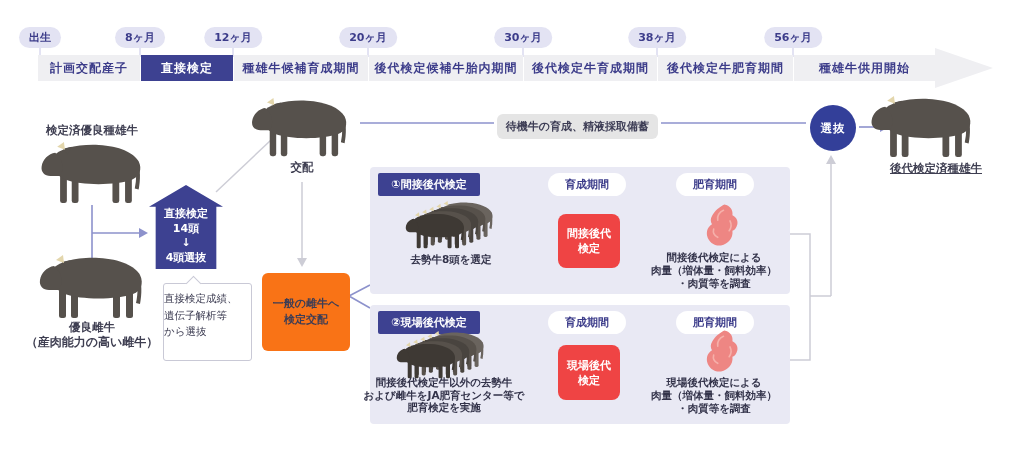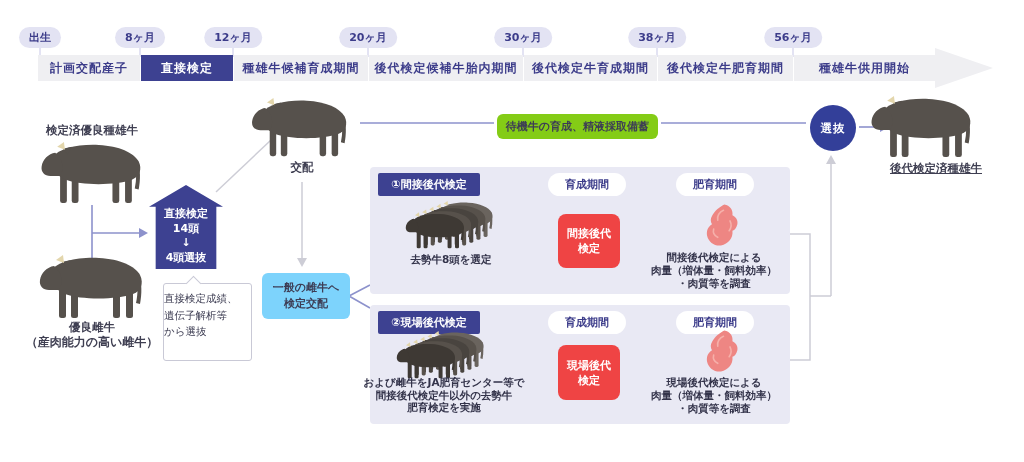--- a/index.html
+++ b/index.html
@@ -25,23 +25,23 @@
   
   .lbl{position:absolute;font-size:11.5px;font-weight:600;color:#3f3f52;text-align:center;line-height:15px;}
   .lbl small{font-size:12px;font-weight:600;}
   .pentagon{position:absolute;left:149px;top:185px;width:74px;height:84px;background:#3d4191;color:#fff;
             clip-path:polygon(50% 0,100% 26%,91% 26%,91% 100%,9% 100%,9% 26%,0 26%);
             font-size:11px;line-height:14.5px;text-align:center;padding-top:22px;font-weight:600;}
   .callout{position:absolute;left:163px;top:283px;width:89px;height:78px;background:#fff;
            border:1px solid #c9c9d6;border-radius:3px;padding:6px 0;font-size:10.5px;line-height:16.5px;color:#3a3a50;}
   .callout .ptr{position:absolute;left:24px;top:-6px;width:11px;height:11px;background:#fff;
                 border-left:1px solid #c9c9d6;border-top:1px solid #c9c9d6;transform:rotate(45deg);}
-  .gbox{position:absolute;left:262px;top:273px;width:88px;background:#7dd3fc;border-radius:6px;
-        padding:7px 0;font-size:11px;line-height:16px;text-align:center;color:#3d3d55;font-weight:600;}
-  .standby{position:absolute;left:497px;top:114px;width:161px;height:25px;background:#84cc16;border-radius:6px;
+  .gbox{position:absolute;left:262px;top:273px;width:88px;background:#f97316;border-radius:6px;
+        padding:23px 0;font-size:11px;line-height:16px;text-align:center;color:#3d3d55;font-weight:600;}
+  .standby{position:absolute;left:497px;top:114px;width:161px;height:25px;background:#e5e5e5;border-radius:6px;
            display:flex;align-items:center;justify-content:center;font-size:11px;color:#3d3d55;font-weight:600;white-space:nowrap;}
   .select-circle{position:absolute;left:810px;top:105px;width:46px;height:46px;border-radius:50%;background:#333f99;
                  color:#fff;font-size:11.5px;font-weight:600;display:flex;align-items:center;justify-content:center;letter-spacing:1px;}
 
   
   .panel{position:absolute;left:370px;width:420px;background:#e9e9f4;border-radius:4px;}
   .panel1{top:167px;height:127px;}
   .panel2{top:305px;height:119px;}
   .ptag{position:absolute;left:8px;top:6px;width:102px;height:23px;background:#3d4191;color:#fff;border-radius:2px;
         font-size:11px;font-weight:600;display:flex;align-items:center;justify-content:center;white-space:nowrap;}
@@ -227,22 +227,22 @@
   </div>
 
   <div class="panel panel2">
     <div class="ptag">②現場後代検定</div>
     <div class="ppill pr">育成期間</div>
     <div class="ppill pf">肥育期間</div>
     <svg class="herd-svg" viewBox="0 0 140 72">
         <use href="#herd-shape"></use>
       </svg>
     <div class="subject">
+      <div>間接後代検定牛以外の去勢牛</div>
       <div>および雌牛をJA肥育センター等で</div>
-      <div>間接後代検定牛以外の去勢牛</div>
       <div>肥育検定を実施</div>
     </div>
     <div class="testbox">
       <div>現場後代</div>
       <div>検定</div>
     </div>
     <svg class="meat-svg" viewBox="0 0 44 52">
         <use href="#meat-shape"></use>
       </svg>
     <div class="result">

